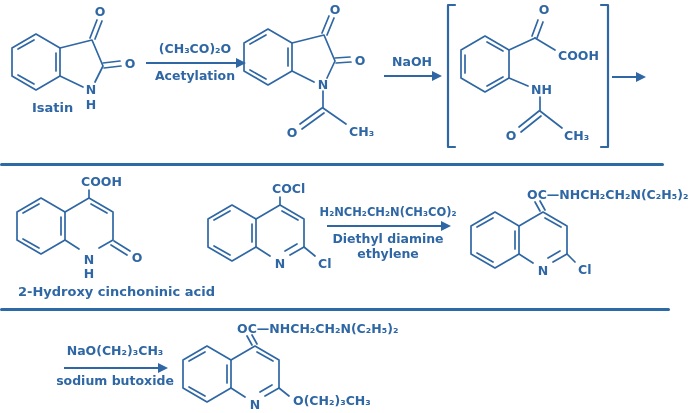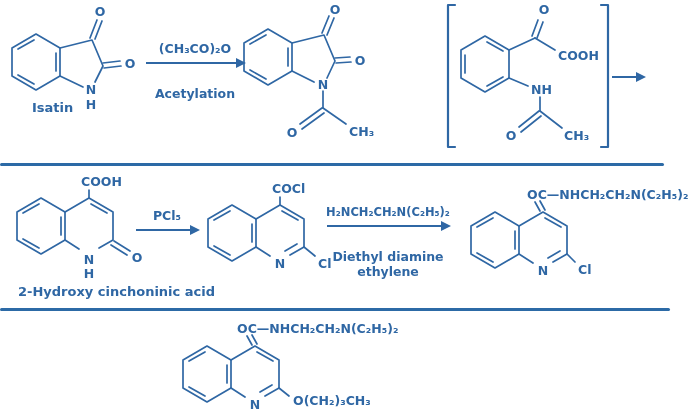--- a/index.html
+++ b/index.html
@@ -8,21 +8,21 @@
     font-family:"DejaVu Sans","Liberation Sans",sans-serif;
     color:var(--ink,#2f67a4);
   }
   .abs{position:absolute;}
   .rule{position:absolute;height:3px;background:var(--rule,#2c6aa6);border-radius:2px;}
   .rxn-arrow{
     position:absolute;display:flex;flex-direction:column;align-items:center;
     font-weight:700;font-size:12.5px;line-height:1.15;white-space:nowrap;
   }
   .rxn-arrow .reagent{margin-bottom:2px;}
-  .rxn-arrow .caption{margin-top:20px;}
+  .rxn-arrow .caption{margin-top:2px;}
   .reagent.small{font-size:11.5px;}
   .shaft{
     width:100%;height:2px;background:var(--ink,#2f67a4);
     position:relative;margin:4px 0 3px 0;flex:none;align-self:stretch;
   }
   .shaft.abs{position:absolute;margin:0;align-self:auto;}
   .shaft::after{
     content:"";position:absolute;right:-2px;top:-4px;width:0;height:0;
     border-left:10px solid var(--ink,#2f67a4);
     border-top:5px solid transparent;border-bottom:5px solid transparent;
@@ -71,20 +71,24 @@
       <path d="M85,106 L63,122 M87,111 L65,127"></path>
       <path d="M86,106 L109,122"></path>
     </g>
     <text class="mid" x="98" y="12">O</text>
     <text class="mid" x="123" y="63">O</text>
     <text class="mid" x="86" y="87">N</text>
     <text class="mid" x="55" y="135">O</text>
     <text x="112" y="134">CH₃</text>
   </svg>
 
+  <div class="rxn-arrow" style="left:384px;top:55px;width:56px">
+    <span class="reagent">NaOH</span>
+    <div class="shaft"></div>
+  </div>
 
   <svg style="left:441px;top:0px" width="176" height="152" viewBox="0 0 176 152">
     <g>
       <path class="bracket" d="M14,5 L7,5 L7,147 L14,147"></path>
       <path class="bracket" d="M160,5 L167,5 L167,147 L160,147"></path>
     </g>
     <g>
       <path d="M44,36 L68,50 L68,78 L44,92 L20,78 L20,50 Z"></path>
       <path d="M46,42 L62,51 M62,77 L46,86 M24,73 L24,55"></path>
       <path d="M68,50 L94,38"></path>
@@ -115,41 +119,37 @@
       <path d="M83,28 L83,20"></path>
       <path d="M108,71 L124,81 M105,75 L121,85"></path>
     </g>
     <text x="75" y="16">COOH</text>
     <text class="mid" x="131" y="92">O</text>
     <text class="mid" x="83" y="94">N</text>
     <text class="mid" x="83" y="108">H</text>
     <text class="lbl" x="12" y="126">2-Hydroxy cinchoninic acid</text>
   </svg>
 
-  <div class="rxn-arrow" style="left:136px;top:209px;width:62px">
-    <span class="reagent">PCl₅</span>
-    <div class="shaft"></div>
-  </div>
 
   <svg style="left:198px;top:178px" width="148" height="112" viewBox="0 0 148 112">
     <g>
       <path d="M34,27 L58,41 L58,69 L34,83 L10,69 L10,41 Z"></path>
       <path d="M16,42 L32,33 M32,77 L16,68 M54,46 L54,64"></path>
       <path d="M58,41 L82,27 L106,41 L106,69 L92,77 M72,78 L58,69"></path>
       <path d="M84,33 L100,42 M99,66 L87,73"></path>
       <path d="M82,27 L82,19"></path>
       <path d="M106,69 L117,78"></path>
     </g>
     <text x="74" y="15">COCl</text>
     <text class="mid" x="82" y="90">N</text>
     <text x="120" y="90">Cl</text>
   </svg>
 
   <div class="rxn-arrow" style="left:327px;top:206px;width:122px">
-    <span class="reagent small">H₂NCH₂CH₂N(C₂H₅)₂</span>
+    <span class="reagent small">H₂NCH₂CH₂N(CH₃CO)₂</span>
     <div class="shaft"></div>
     <span class="caption">Diethyl diamine</span>
     <span>ethylene</span>
   </div>
 
   <svg style="left:455px;top:182px" width="242" height="100" viewBox="0 0 242 100">
     <g>
       <path d="M40,30 L64,44 L64,72 L40,86 L16,72 L16,44 Z"></path>
       <path d="M22,45 L38,36 M38,80 L22,71 M60,49 L60,67"></path>
       <path d="M64,44 L88,30 L112,44 L112,72 L98,80 M78,81 L64,72"></path>
@@ -157,20 +157,25 @@
       <path d="M85,29 L80,20 M90,28 L85,19"></path>
       <path d="M112,72 L120,80"></path>
     </g>
     <text x="72" y="17">OC—NHCH₂CH₂N(C₂H₅)₂</text>
     <text class="mid" x="88" y="93">N</text>
     <text x="123" y="92">Cl</text>
   </svg>
 
   <div class="rule" style="left:0;top:308px;width:670px"></div>
 
+  <div class="rxn-arrow" style="left:64px;top:344px;width:102px">
+    <span class="reagent">NaO(CH₂)₃CH₃</span>
+    <div class="shaft" style="margin-top:7px"></div>
+    <span class="caption">sodium butoxide</span>
+  </div>
 
   <svg style="left:175px;top:312px" width="250" height="101" viewBox="0 0 250 101">
     <g>
       <path d="M32,34 L56,48 L56,76 L32,90 L8,76 L8,48 Z"></path>
       <path d="M14,49 L30,40 M30,84 L14,75 M52,53 L52,71"></path>
       <path d="M56,48 L80,34 L104,48 L104,76 L90,84 M70,85 L56,76"></path>
       <path d="M82,40 L98,49 M97,73 L85,80"></path>
       <path d="M77,33 L72,24 M82,32 L77,23"></path>
       <path d="M104,76 L114,84"></path>
     </g>

